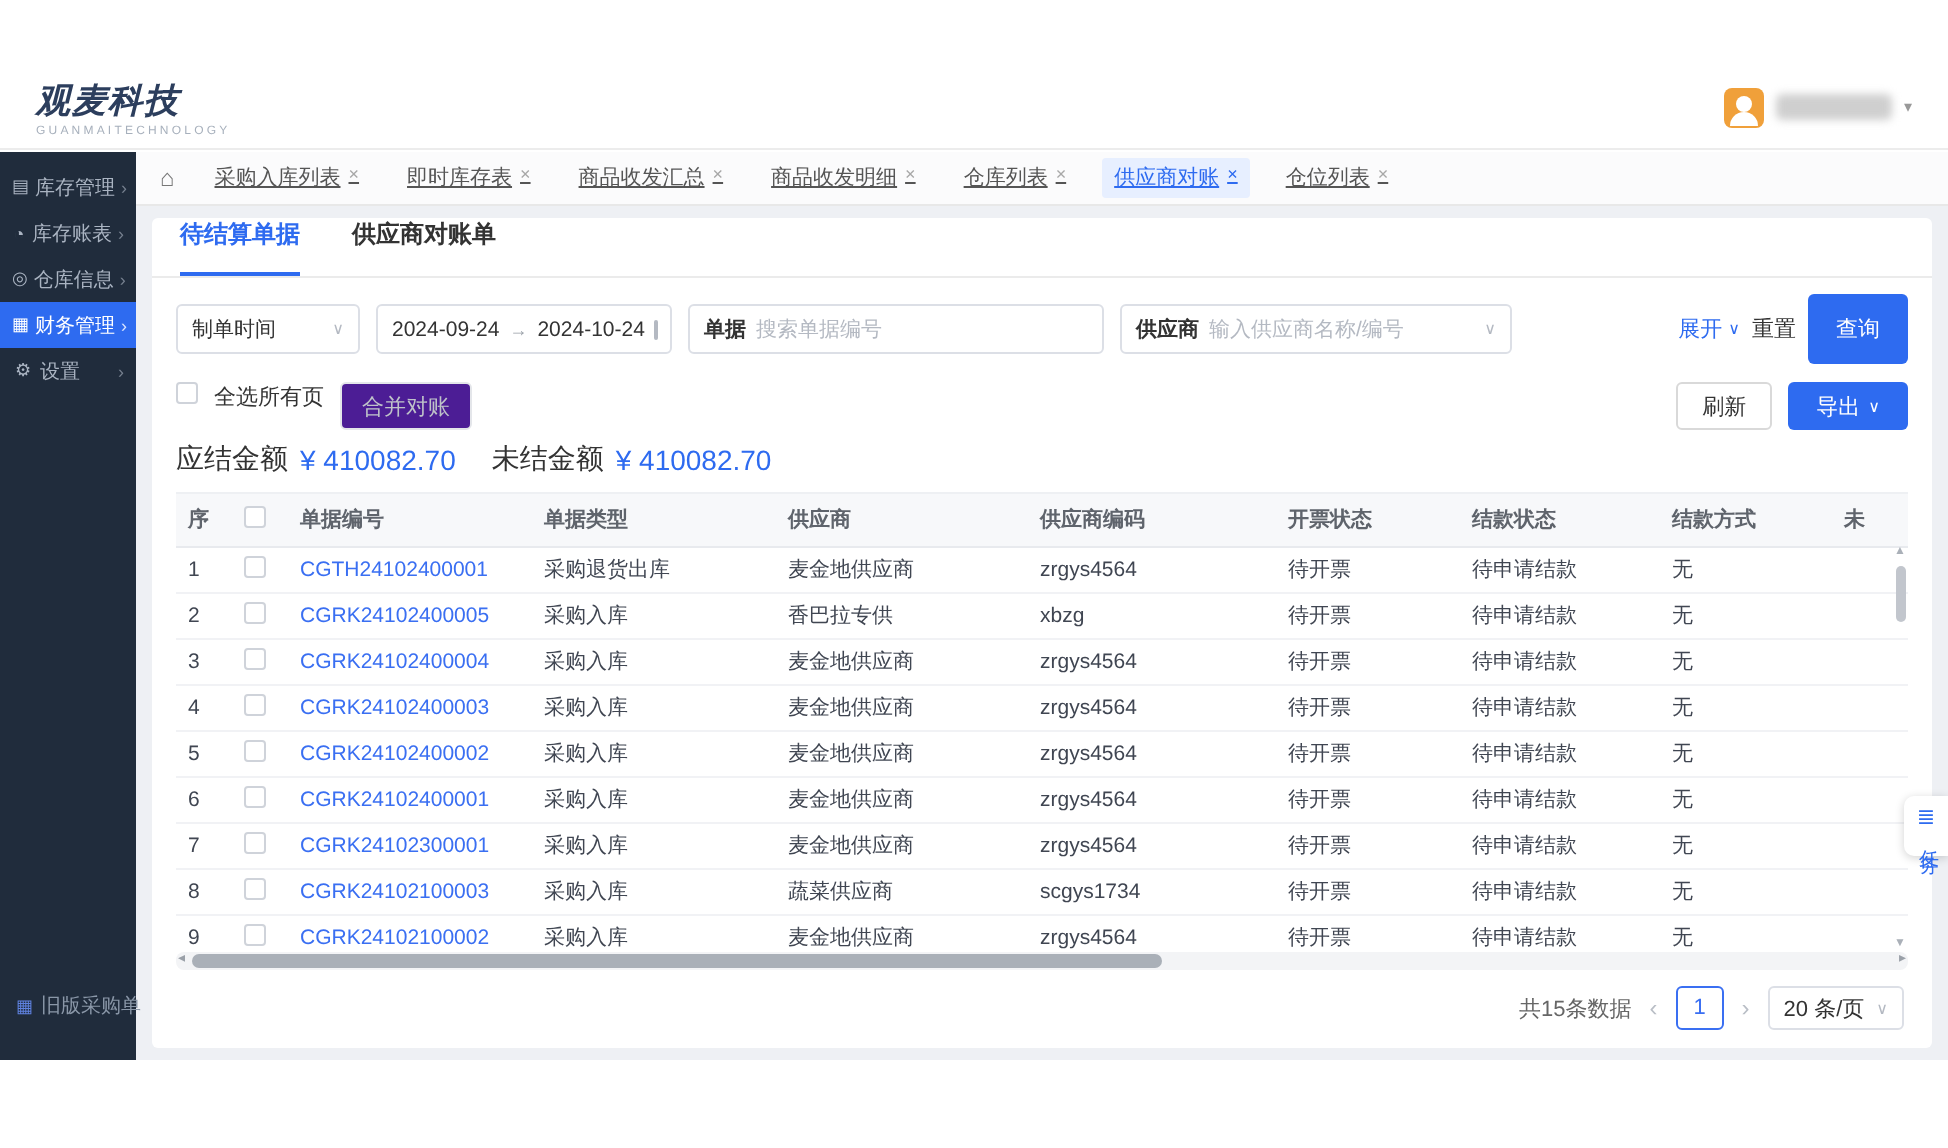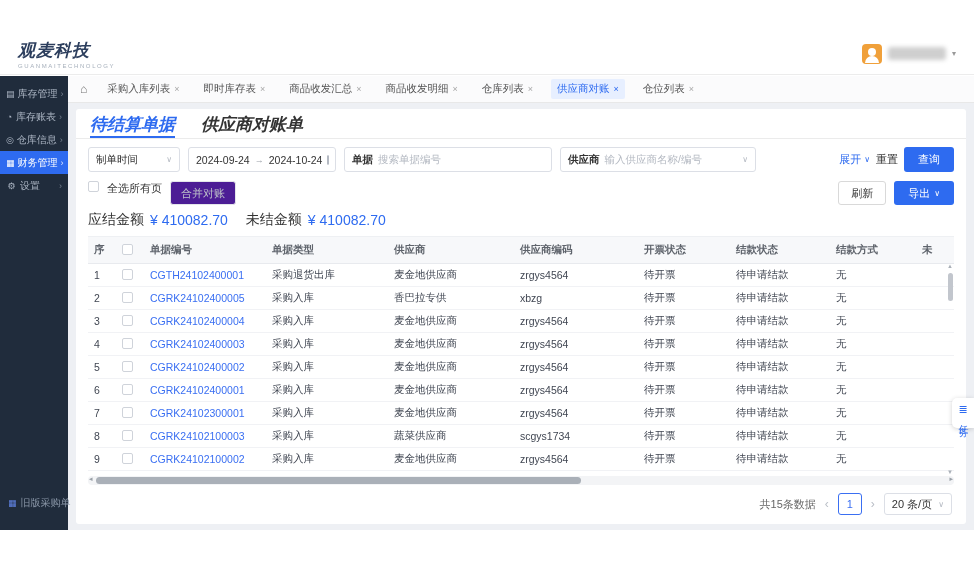--- a/index.html
+++ b/index.html
@@ -32,30 +32,30 @@
   .legacy-link { position:absolute; bottom:20px; left:8px; display:flex; align-items:center; gap:4px;
     color:#8a97a8; font-size:10px; cursor:pointer; white-space:nowrap; }
   .legacy-ic { font-size:9px; color:#5f82e0; }
 
   
   .main { flex:1; min-width:0; background:#eef0f4; display:flex; flex-direction:column; }
 
   .tabstrip { height:27px; background:#fbfbfc; border-bottom:1px solid #e8e8e8; display:flex;
     align-items:center; gap:14px; padding:0 12px; font-size:10.5px; color:#555; white-space:nowrap; overflow:hidden; }
   .home-ic { font-size:12px; color:#777; }
-  .tab { display:flex; align-items:center; gap:4px; cursor:pointer; padding:3px 6px; border-radius:2px; }
+  .tab { display:flex; align-items:flex-start; gap:4px; cursor:pointer; padding:3px 6px; border-radius:2px;text-decoration:underline; }
   .tab .tab-x { font-size:9px; color:#a8a8a8; }
   .tab.active { background:#e7efff; color:#2e6bf0; }
   .tab.active .tab-x { color:#2e6bf0; }
 
   .card { margin:6px 8px 6px 8px; background:#fff; border-radius:3px; flex:1; display:flex; flex-direction:column; overflow:hidden; }
 
   .subtabs { height:30px; border-bottom:1px solid #ebebeb; display:flex; gap:26px; padding:0 14px; }
-  .subtab { font-size:17px; color:#333; display:flex; align-items:flex-end; cursor:pointer;
-    border-bottom:2px solid transparent; font-weight:600;font-style:italic; }
+  .subtab { font-size:12px; color:#333; display:flex; align-items:flex-start; cursor:pointer;
+    border-bottom:2px solid transparent; font-weight:600; }
   .subtab.active { color:#2e6bf0; border-bottom-color:#2e6bf0; }
 
   
   .filters { display:flex; align-items:center; gap:8px; padding:8px 12px 7px 12px; }
   .ctl { height:25px; border:1px solid #dcdfe6; border-radius:3px; background:#fff; display:flex;
     align-items:center; padding:0 7px; font-size:10.5px; color:#333; gap:5px; white-space:nowrap; }
   .ctl .caret { margin-left:auto; font-size:8px; color:#b4b9c2; }
   .ctl-time { width:92px; }
   .ctl-dates { width:148px; color:#333; }
   .ctl-dates .arrow { color:#9aa0a8; font-size:9px; }
@@ -63,21 +63,21 @@
   .cal-ic:before { content:""; position:absolute; top:1px; left:1px; right:1px; height:2px; background:#b4b9c2; }
   .ctl-doc { width:208px; }
   .ctl-supplier { width:196px; }
   .ctl .in-label { color:#333; font-weight:700; }
   .ctl .ph { color:#b4b9c2; }
   .filters-right { margin-left:auto; display:flex; align-items:center; }
   .expand-link { color:#2e6bf0; font-size:11px; cursor:pointer; display:flex; gap:3px; align-items:center; }
   .expand-link .caret { font-size:8px; }
   .btn-text { font-size:11px; color:#333; cursor:pointer; padding:4px 6px; }
   .btn-primary { background:#2e6bf0; color:#fff; border:none; border-radius:3px; font-size:11px;
-    height:25px; padding:0 14px; cursor:pointer; display:inline-flex; align-items:center; gap:4px; }
+    height:35px; padding:0 14px; cursor:pointer; display:inline-flex; align-items:center; gap:4px; }
 
   
   .toolbar { display:flex; gap:8px; padding:2px 12px 4px 12px; }
   .cbx { width:11px; height:11px; border:1px solid #cfd3da; border-radius:2px; background:#fff; display:inline-block; }
   .tb-label { font-size:11px; color:#333; }
   .btn-disabled { border:1px solid #e4e6ea; color:#bfc3c9; background:#4c1d95; border-radius:3px;
     font-size:11px; height:24px; padding:0 10px; }
   .toolbar-right { margin-left:auto; display:flex; gap:8px; align-items:center; }
   .btn-plain { border:1px solid #d9d9d9; background:#fff; color:#333; border-radius:3px; font-size:11px;
     height:24px; padding:0 12px; cursor:pointer; }

